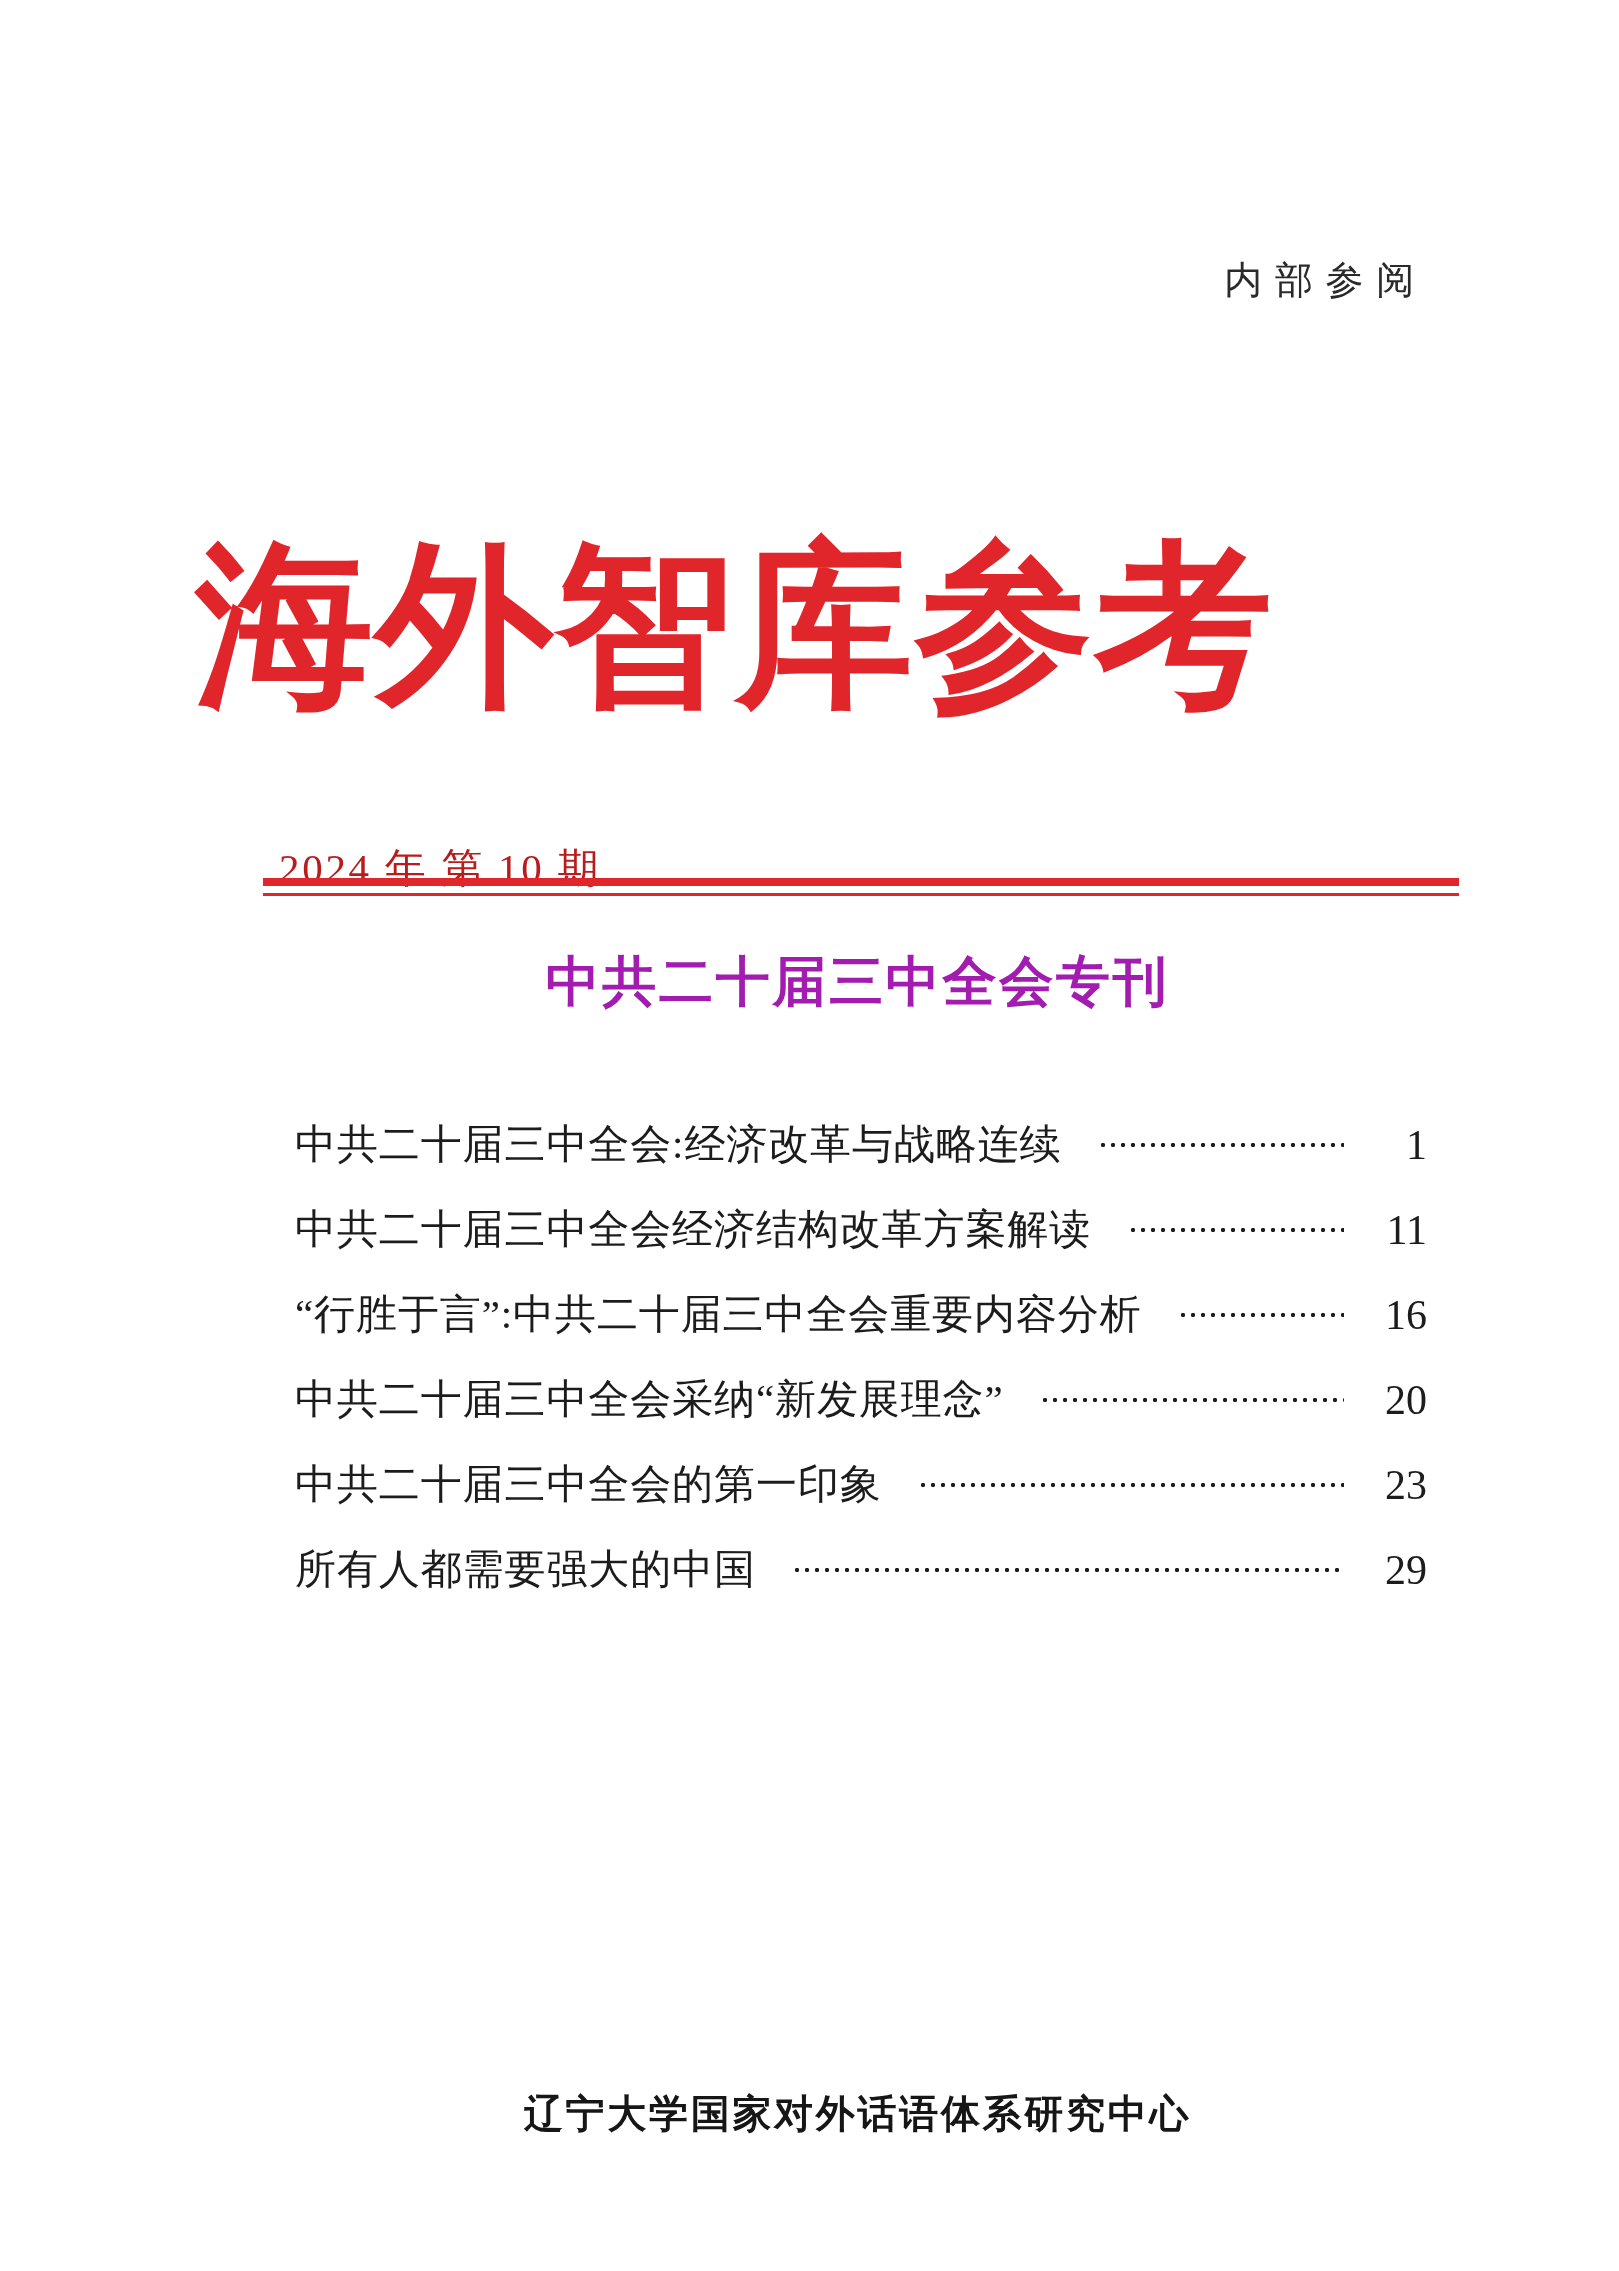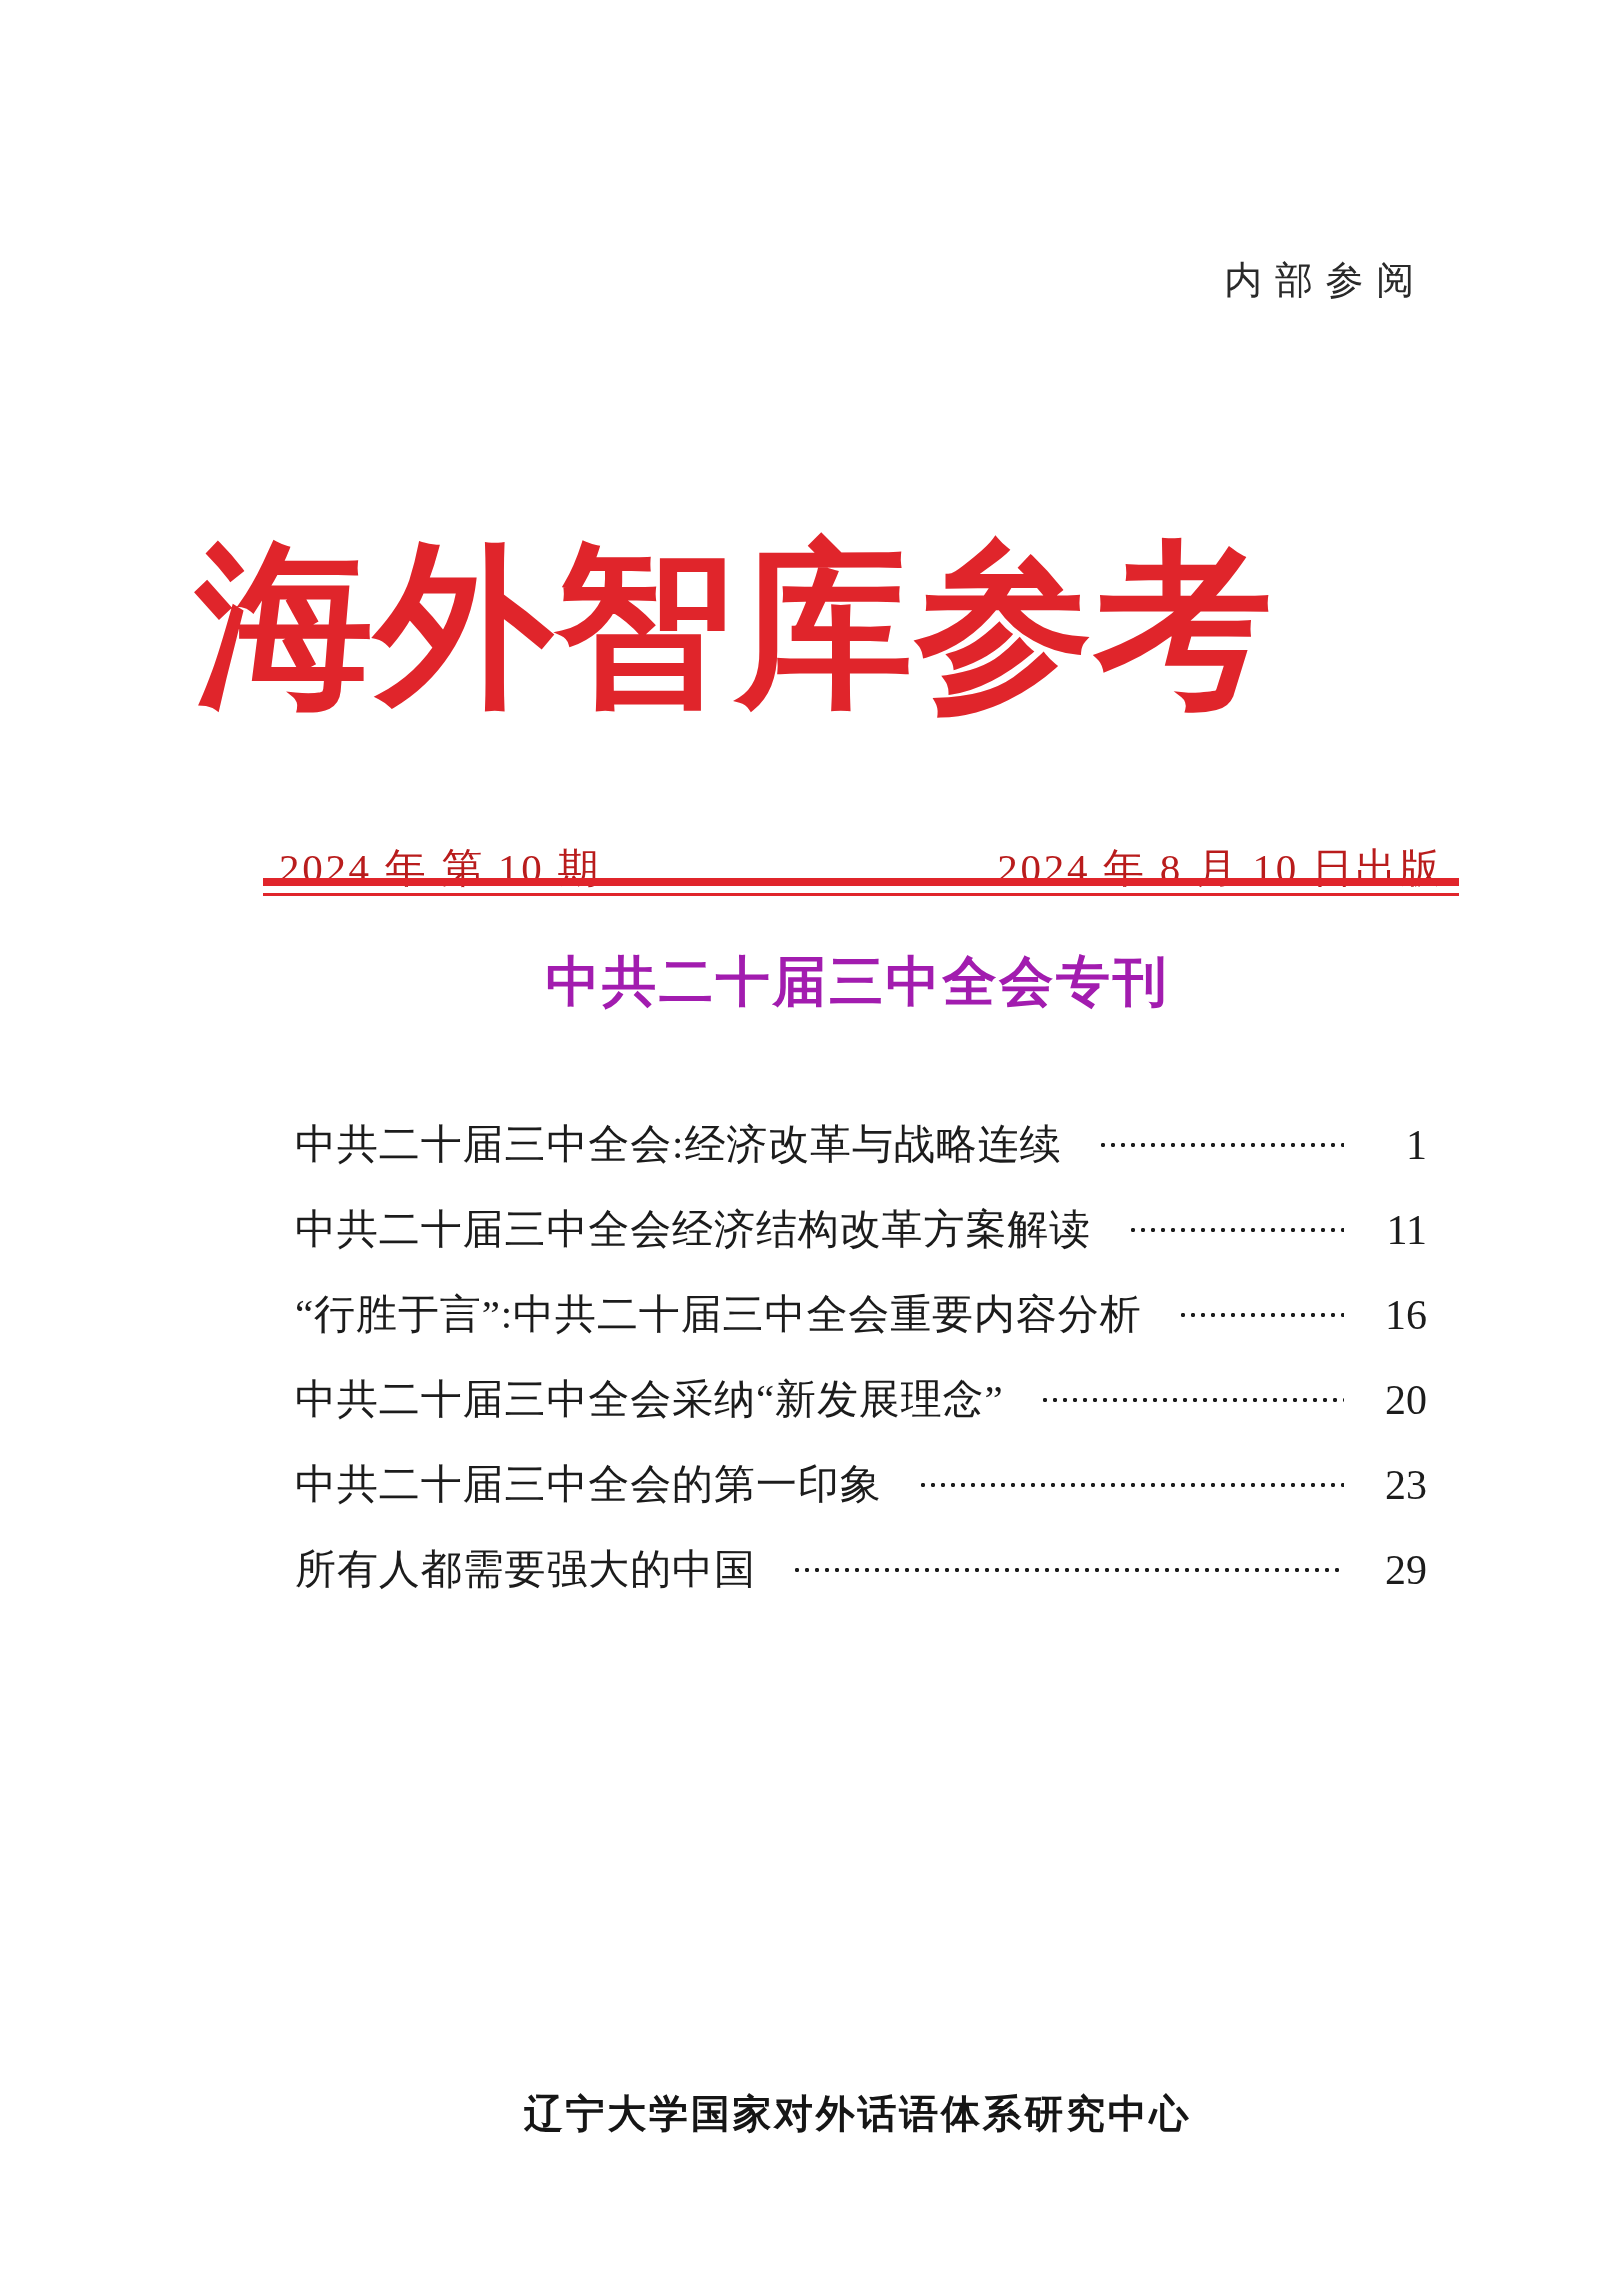--- a/index.html
+++ b/index.html
@@ -95,21 +95,20 @@
 </style>
 </head>
 <body>
 
 <div class="classification">内部参阅</div>
 
 <h1 class="masthead">海外智库参考</h1>
 
 <div class="content issue-row">
   <span class="issue-left">2024 年  第 10 期</span>
-  <span class="issue-right">2024 年 8 月 10 日出版</span>
 </div>
 
 <div class="content rule-thick"></div>
 <div class="content rule-thin"></div>
 
 <h2 class="section-title">中共二十届三中全会专刊</h2>
 
 <ul class="content toc">
 
     <li class="toc-item">

